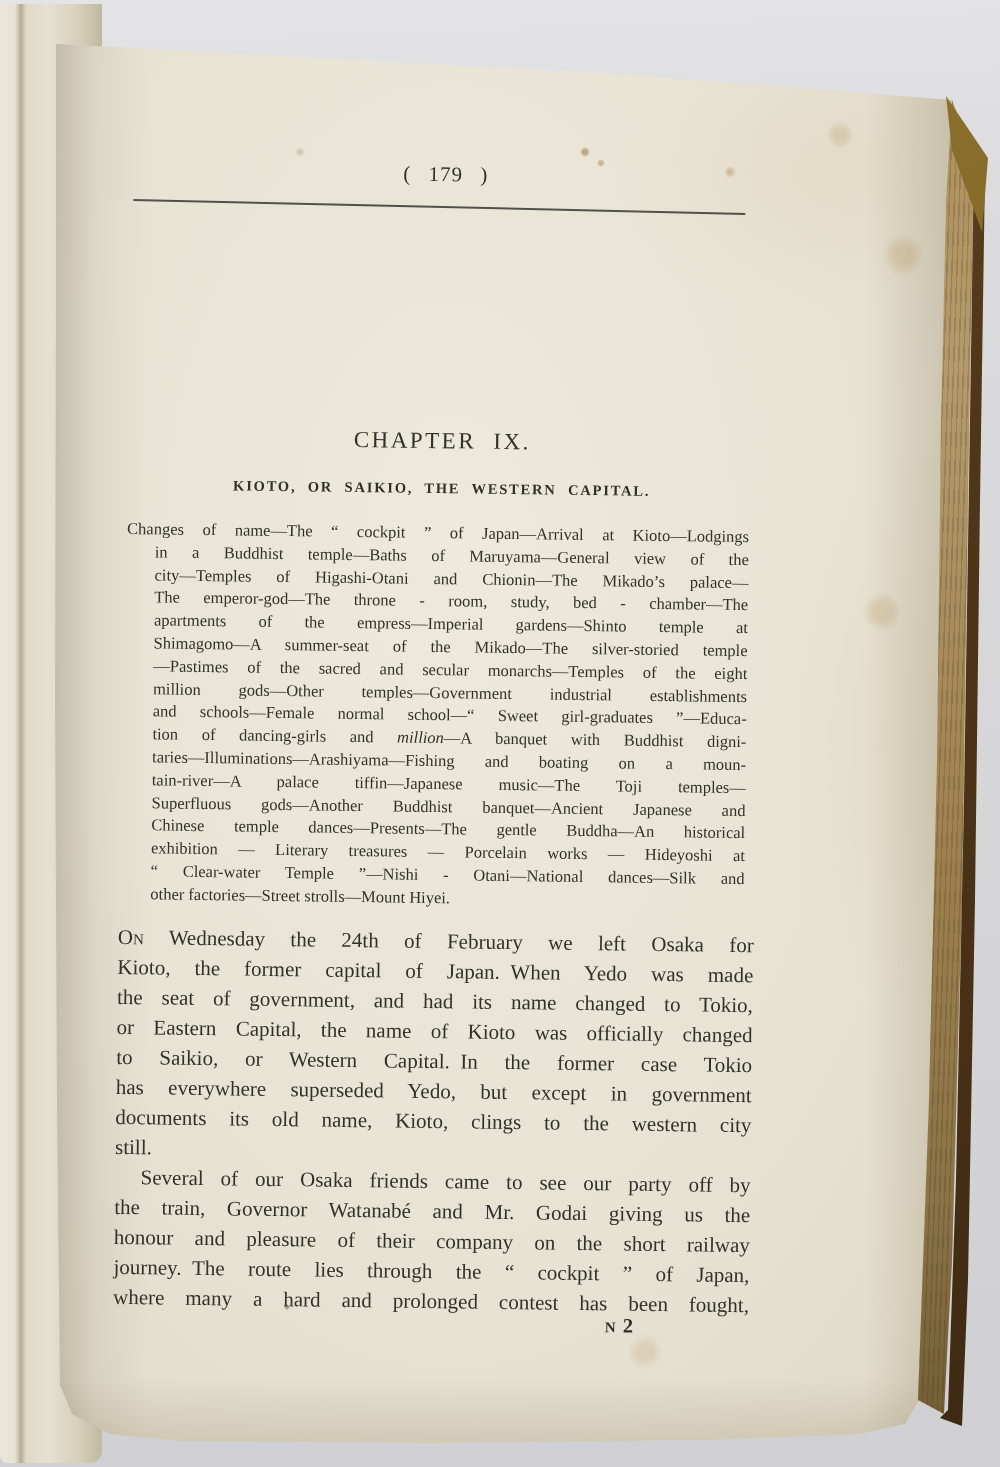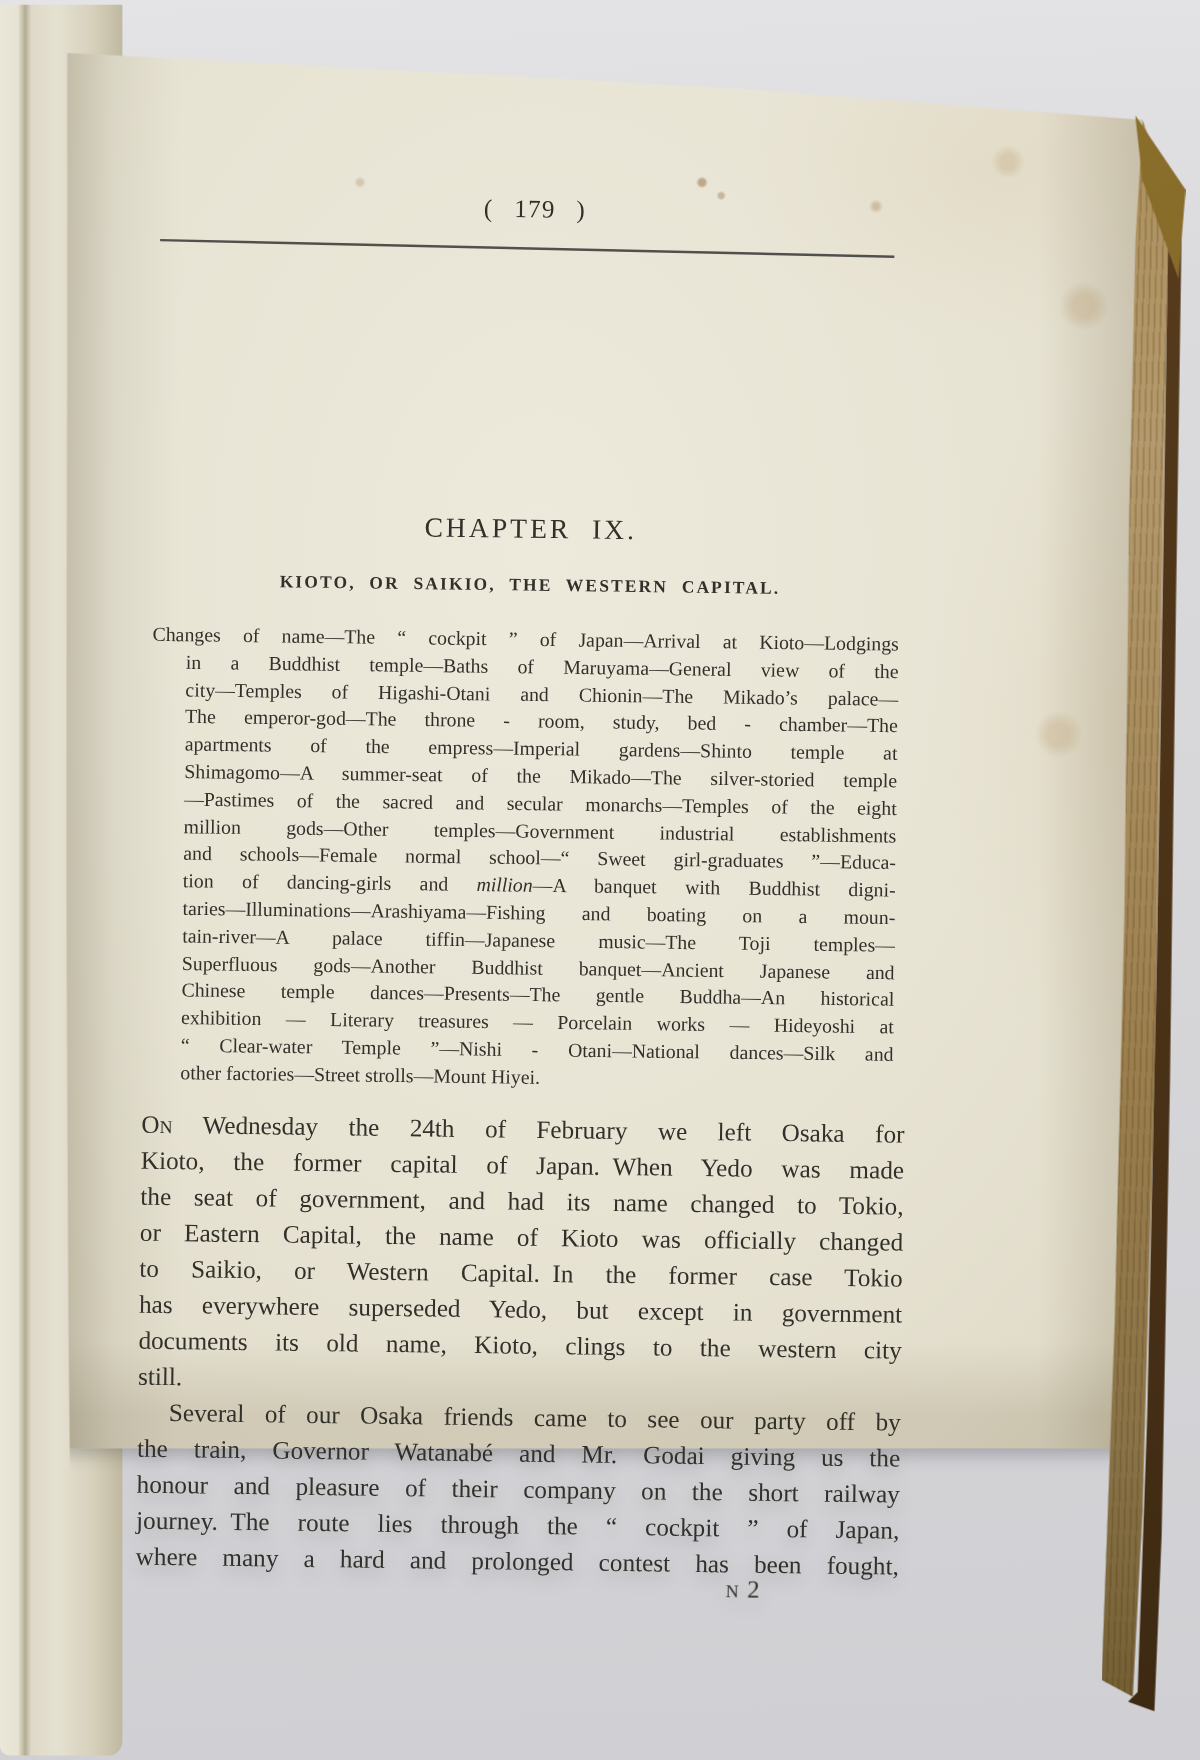--- a/index.html
+++ b/index.html
@@ -4,21 +4,21 @@
 <style>
   html,body{margin:0;padding:0;}
   body{width:1000px;height:1467px;overflow:hidden;font-family:"Liberation Serif","DejaVu Serif",serif;}
   .scene{position:absolute;left:0;top:0;width:1000px;height:1467px;
     background:linear-gradient(178deg,#e4e3e6 0%,#dbdadd 18%,#d6d5d8 55%,#d0cfd3 100%);}
   
   .gutter-page{position:absolute;left:0;top:4px;width:102px;height:1459px;
     background:linear-gradient(90deg,#ebe7d8 0px,#e7e3d3 15px,#b3ac94 21px,#ded9c7 26px,#e5e1d1 48px,#d6d0bb 78px,#c0b9a1 102px);
     border-radius:0 0 12px 8px;}
   
-  .main-page{position:absolute;left:0;top:0;width:1000px;height:1207px;
+  .main-page{position:absolute;left:0;top:0;width:1000px;height:1467px;
     clip-path:polygon(56px 44px,300px 57px,620px 74px,952px 100px,946px 200px,941px 420px,938px 760px,930px 1100px,922px 1395px,905px 1424px,858px 1434px,700px 1440px,430px 1443px,180px 1441px,110px 1434px,72px 1414px,60px 1385px,57px 1100px,55px 700px,56px 300px);
     background:
       linear-gradient(90deg,rgba(118,108,82,.30) 58px,rgba(118,108,82,.10) 95px,rgba(118,108,82,0) 150px),
       linear-gradient(270deg,rgba(128,114,84,.26) 55px,rgba(128,114,84,0) 135px),
       linear-gradient(0deg,rgba(120,108,80,.18) 28px,rgba(120,108,80,0) 90px),
       radial-gradient(ellipse at 45% 38%,#ede9db 0%,#e8e4d4 50%,#e2ddcb 82%,#d6d0ba 100%);
     filter:drop-shadow(0 5px 7px rgba(40,40,45,.28));}
   .stains{position:absolute;inset:0;pointer-events:none;background-image:
       radial-gradient(circle at 585px 152px,rgba(139,94,46,.45) 0 2.5px,rgba(139,94,46,0) 5px),
       radial-gradient(circle at 601px 163px,rgba(139,94,46,.35) 0 2px,rgba(139,94,46,0) 4px),
@@ -64,21 +64,21 @@
   .syn-line{text-align:justify;text-align-last:justify;white-space:normal;}
   .syn-line.ind{padding-left:28px;}
   .syn-line.last{text-align-last:left;}
   .synopsis i{font-style:italic;}
   .bodytext{position:absolute;top:764px;left:0;width:636px;
     font-size:21px;line-height:30px;}
   .b-line{text-align:justify;text-align-last:justify;}
   .b-line.last{text-align-last:left;}
   .b-line.indent{padding-left:26px;}
   .sc{font-variant:small-caps;}
-  .signature{position:absolute;top:1150px;left:492px;font-size:20.5px;}
+  .signature{position:absolute;top:1150px;left:492px;font-size:20.5px;font-weight:bold;}
   .sig-n{font-size:15px;letter-spacing:2px;}
 </style>
 </head>
 <body>
 
 <div class="scene">
   <div class="gutter-page"></div>
 
   <div class="main-page">
     <div class="stains"></div>

